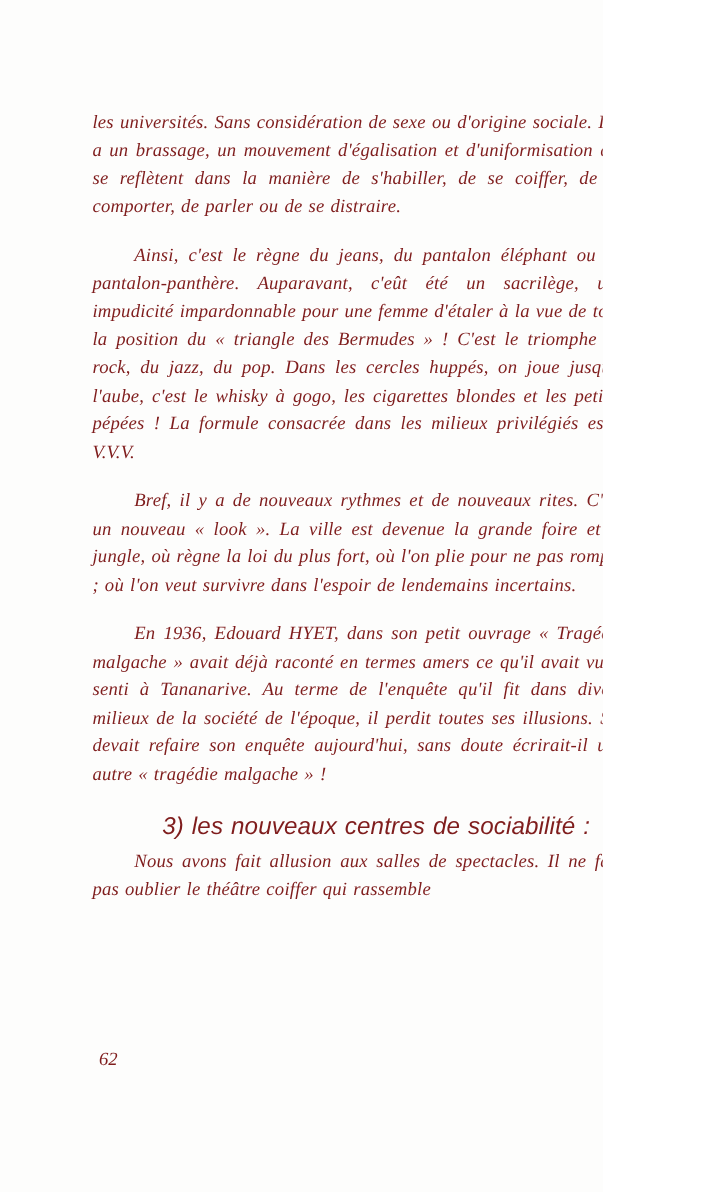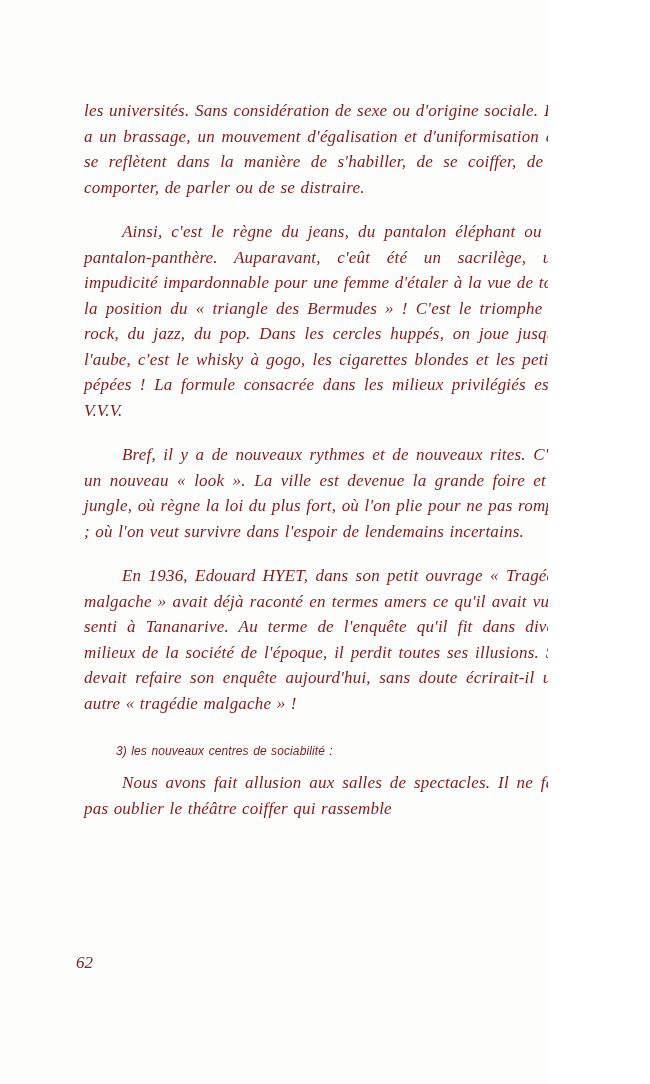--- a/index.html
+++ b/index.html
@@ -32,29 +32,29 @@
     .para {
       margin: 0 0 19px 0;
       text-indent: 38px;
     }
     .para.no-indent {
       text-indent: 0;
     }
     .heading {
       font-family: "Liberation Sans", sans-serif;
       font-weight: 500;
-      font-size: 12px;
+      font-size: 22px;
       line-height: 24px;
-      text-align: left;
+      text-align: center;
       margin: 23px 0 7px 32px;
       letter-spacing: 0.1px;
     }
     .page-number {
       position: absolute;
-      left: 76px;
+      left: 90px;
       top: 952px;
       font-size: 17px;
       line-height: 22px;
     }
   </style>
 </head>
 <body>
 
 <div class="page">
   <div class="text-block">

